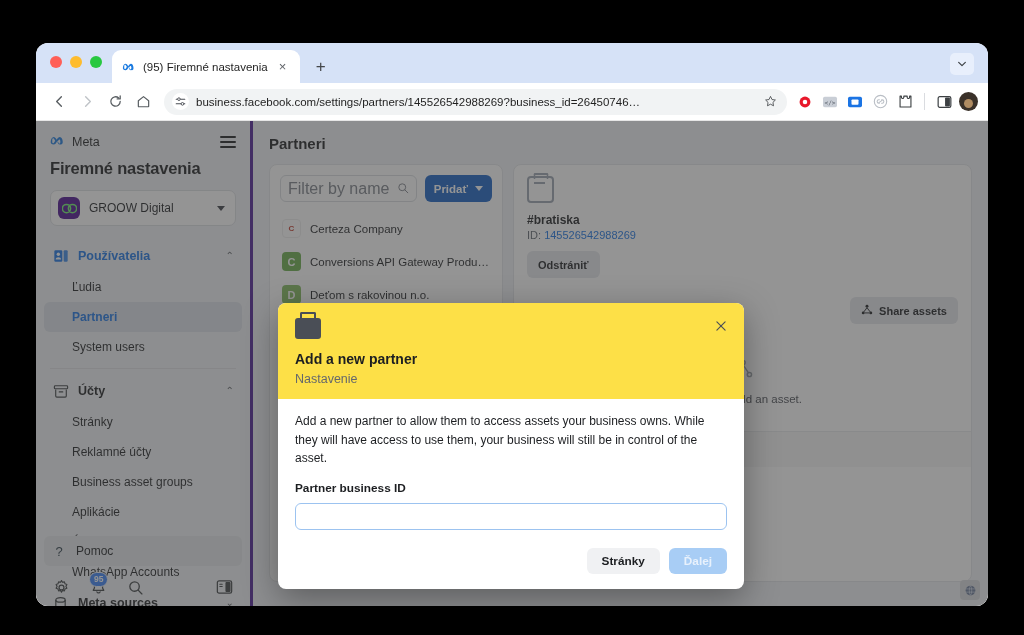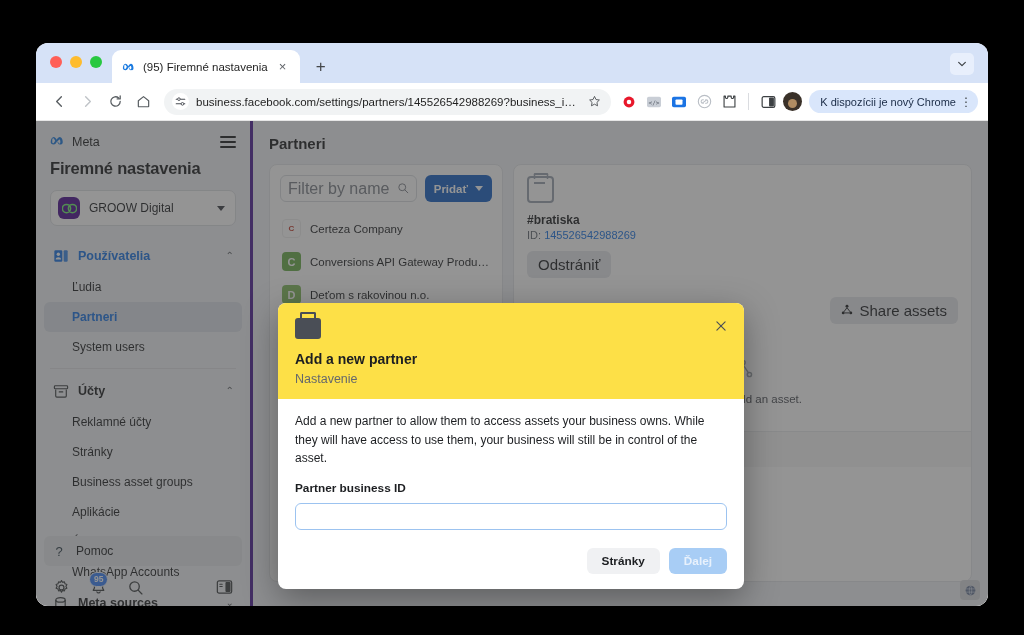--- a/index.html
+++ b/index.html
@@ -292,21 +292,21 @@
     border-radius: 2px 2px 0 0;
   }
   .biz-thumb::after {
     content:""; position:absolute; left:5px; top:4px; width:11px;height:2px;background:#9aa3b0;
   }
   .rc-name { font-size: 12px; font-weight:bold; color:#1c1e21; }
   .rc-id { font-size: 11px; color:#606770; margin-top:2px; }
   .rc-id b { color:#1b74e4; font-weight:normal; }
   .btn-ghost {
     height: 27px; background:#e4e6eb; border-radius:6px;
-    color:#1c1e21; font-size: 15px; font-weight:normal;
+    color:#1c1e21; font-size: 11px; font-weight:bold;
     display:flex; align-items:center; justify-content:center; gap:6px;
     padding: 0 11px; flex:0 0 auto;
   }
   .rc-toolbar { padding: 8px 13px; display:flex; justify-content:flex-end; }
   .rc-empty { padding: 26px 13px; display:flex; flex-direction:column; align-items:center; gap:9px; }
   .rc-empty-text { font-size: 11.5px; color:#4b4f56; }
   .rc-band { height: 36px; background:#f5f6f7; border-top:1px solid #e6e8eb; }
 
   
   #scrim {
@@ -472,24 +472,20 @@
       <span class="vdiv"></span>
       <span class="ext">
         <svg width="15" height="14" viewBox="0 0 16 15">
             <rect x="1.2" y="1.8" width="13.6" height="11.4" rx="1.7" fill="none" stroke="#3c4043" stroke-width="1.3"></rect>
             <rect x="8.6" y="2.8" width="5.2" height="9.4" rx="1" fill="#3c4043"></rect>
           </svg>
       </span>
       <span class="avatar"></span>
     </div>
 
-    <div class="chrome-pill">
-      <span class="chrome-pill-text">K dispozícii je nový Chrome</span>
-      <span class="kebab">⋮</span>
-    </div>
   </div>
 
   <div id="viewport">
 
     <div id="sidebar">
       <div class="sb-top">
         <div class="sb-metarow">
           <div class="meta-brand">
             <span>
               <svg width="17" height="12" viewBox="0 0 24 16">
@@ -541,22 +537,22 @@
           <span class="gicon">
             <svg width="16" height="15" viewBox="0 0 18 17">
                 <rect x="1.5" y="2" width="15" height="3.4" rx="1" fill="none" stroke="#3c4043" stroke-width="1.3"></rect>
                 <path d="M3 6.2v7.4c0 .7.5 1.2 1.2 1.2h9.6c.7 0 1.2-.5 1.2-1.2V6.2" fill="none" stroke="#3c4043" stroke-width="1.3"></path>
                 <path d="M7 9h4" stroke="#3c4043" stroke-width="1.3" stroke-linecap="round"></path>
               </svg>
           </span>
           <span class="glabel">Účty</span>
           <span class="chev">⌃</span>
         </div>
+        <div class="nav-item">Stránky</div>
         <div class="nav-item">Reklamné účty</div>
-        <div class="nav-item">Stránky</div>
         <div class="nav-item">Business asset groups</div>
         <div class="nav-item">Aplikácie</div>
         <div class="nav-item">Účty na Instagrame</div>
         <div class="nav-item">WhatsApp Accounts</div>
 
         <div class="nav-group">
           <span class="gicon">
             <svg width="15" height="15" viewBox="0 0 16 16">
                 <ellipse cx="8" cy="4.2" rx="5" ry="2.4" fill="none" stroke="#3c4043" stroke-width="1.3"></ellipse>
                 <path d="M3 4.2v7.6c0 1.3 2.2 2.4 5 2.4s5-1.1 5-2.4V4.2" fill="none" stroke="#3c4043" stroke-width="1.3"></path>

